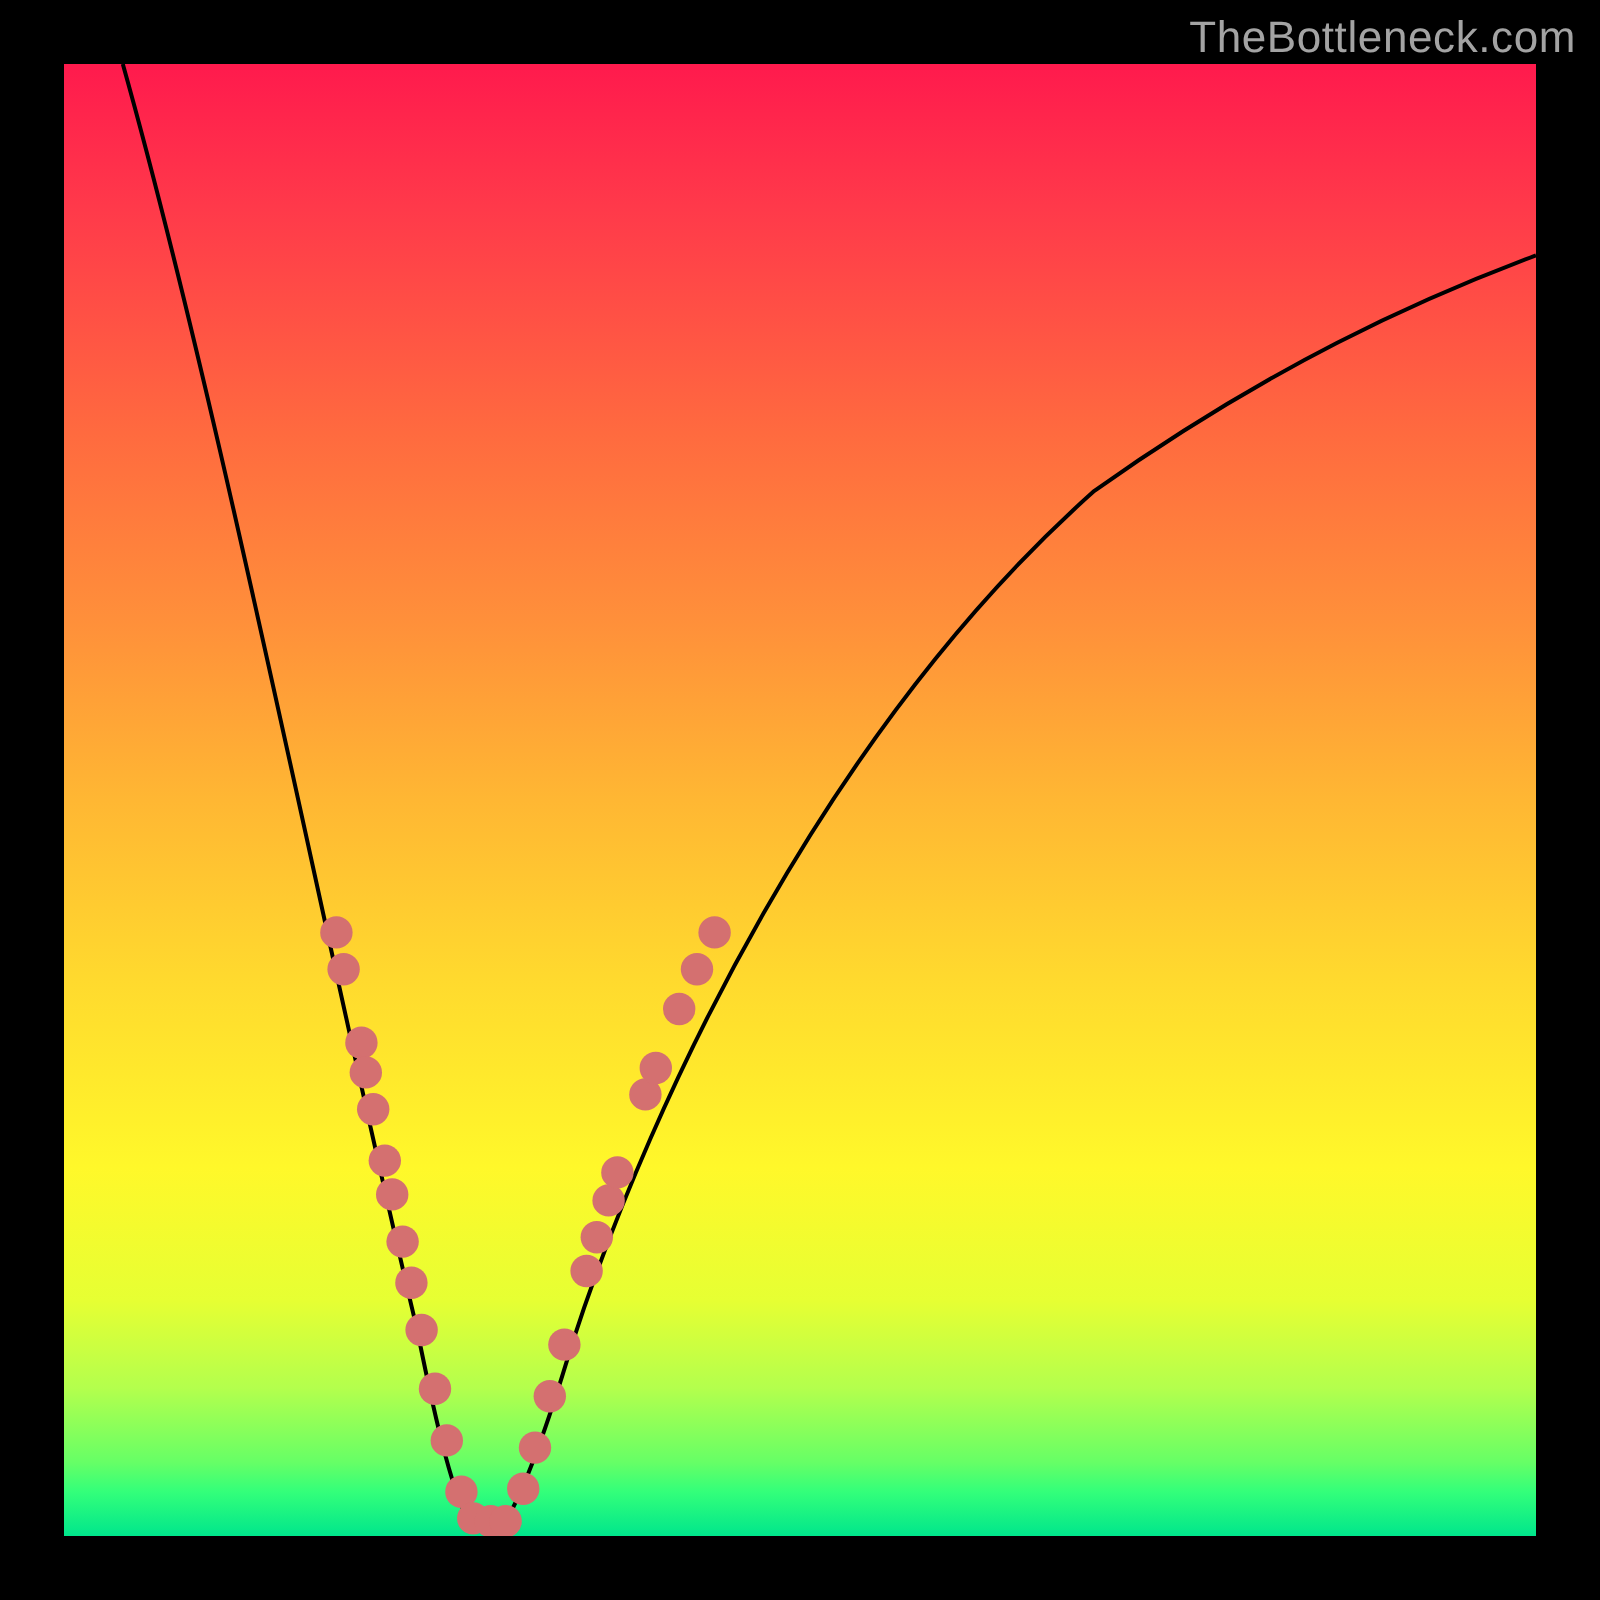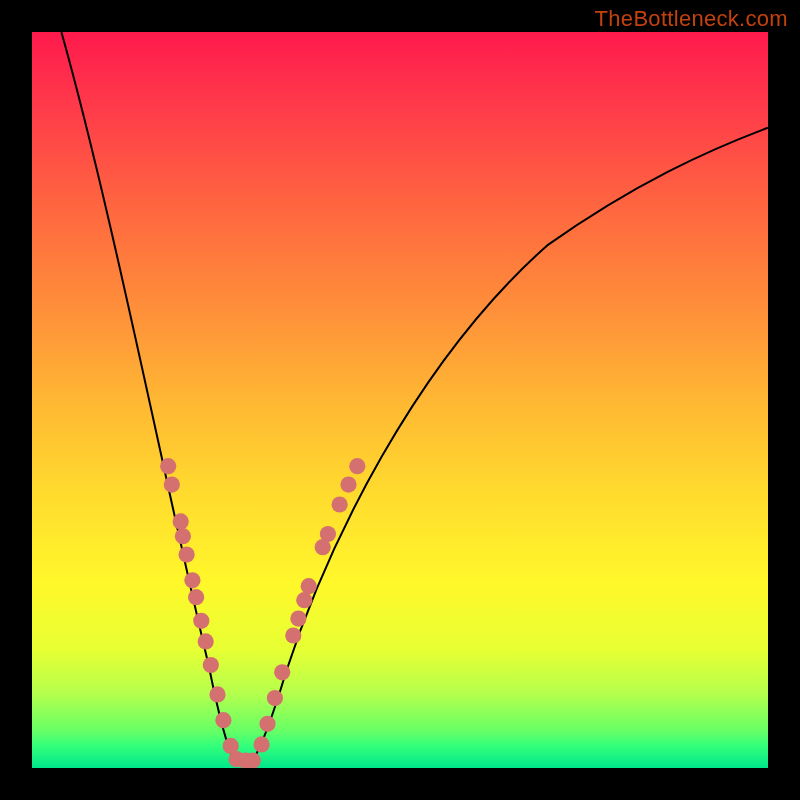--- a/index.html
+++ b/index.html
@@ -36,21 +36,21 @@
       #33ff7a 97%,
       #00e68c 100%
     );
   }
   .watermark {
     position: absolute;
     top: 6px;
     right: 12px;
     font-family: Arial, Helvetica, sans-serif;
     font-size: 22px;
-    color: #c2410c;
+    color: #a3a3a3;
     font-weight: 500;
     letter-spacing: 0.3px;
   }
   svg.curves {
     position: absolute;
     left: 0;
     top: 0;
     width: 736px;
     height: 736px;
   }

